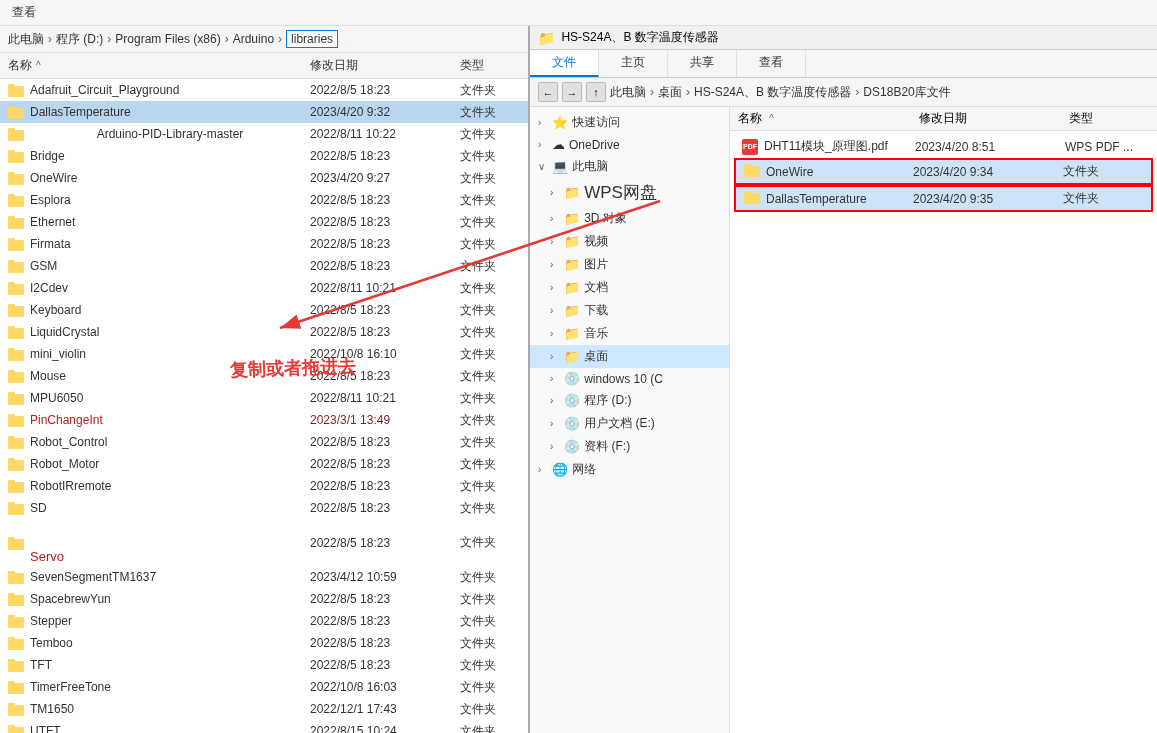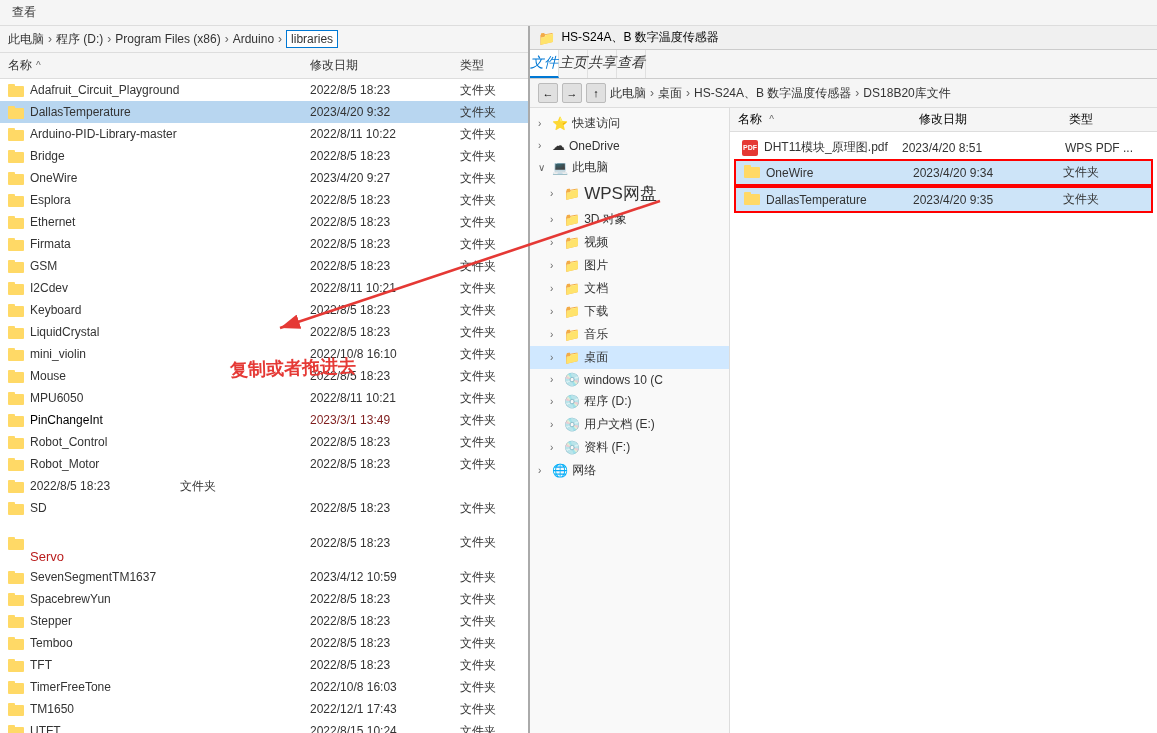--- a/index.html
+++ b/index.html
@@ -17,21 +17,21 @@
     .col-date { width: 150px; font-size: 12px; color: #333; text-align: left; }
     .col-type { width: 60px; font-size: 12px; color: #333; text-align: left; }
     .sort-arrow { font-size: 10px; color: #666; }
 
     
     .file-list { flex: 1; overflow-y: auto; }
     .file-row { display: flex; align-items: center; padding: 2px 8px; cursor: pointer; min-height: 22px; }
 
     
     .ribbon-tabs { display: flex; background: #f5f5f5; border-bottom: 1px solid #ccc; }
-    .ribbon-tab { padding: 4px 0; font-size: 14px; cursor: pointer; color: #333; border-right: 1px solid #e0e0e0; font-style: italic; }
+    .ribbon-tab { padding: 4px 22px; font-size: 12px; cursor: pointer; color: #333; border-right: 1px solid #e0e0e0; }
     .ribbon-tab.active { background: #fff; border-bottom: 2px solid #0078d4; color: #0078d4; }
 
     
     .right-breadcrumb { display: flex; align-items: center; background: #f5f5f5; border-bottom: 1px solid #ddd; padding: 4px 8px; gap: 4px; font-size: 12px; }
 
     
     .right-content { display: flex; flex: 1; overflow: hidden; }
 
     
     .nav-pane { width: 200px; border-right: 1px solid #ddd; overflow-y: auto; background: #f9f9f9; padding: 4px 0; }
@@ -123,21 +123,21 @@
               </svg></span>
             <span style="flex: 1 1 0%; font-size: 12px; color: rgb(51, 51, 51);">DallasTemperature</span>
             <span style="width: 150px; font-size: 12px; color: rgb(51, 51, 51);">2023/4/20 9:32</span>
             <span style="width: 60px; font-size: 12px; color: rgb(51, 51, 51);">文件夹</span>
           </div>
           <div class="file-row">
             <span style="display: inline-block; width: 18px; height: 14px; margin-right: 4px; position: relative; flex-shrink: 0;"><svg width="16" height="14" viewBox="0 0 16 14">
                 <rect x="0" y="3" width="16" height="11" rx="1" fill="#ffd966"></rect>
                 <rect x="0" y="1" width="7" height="3" rx="1" fill="#ffd966"></rect>
               </svg></span>
-            <span style="flex: 1 1 0%; font-size: 12px; color: rgb(51, 51, 51);">Arduino-PID-Library-master</span>
+            <span style="flex: 1 1 0%; font-size: 12px; color: rgb(51, 51, 51); text-align: center;">Arduino-PID-Library-master</span>
             <span style="width: 150px; font-size: 12px; color: rgb(51, 51, 51);">2022/8/11 10:22</span>
             <span style="width: 60px; font-size: 12px; color: rgb(51, 51, 51);">文件夹</span>
           </div>
           <div class="file-row">
             <span style="display: inline-block; width: 18px; height: 14px; margin-right: 4px; position: relative; flex-shrink: 0;"><svg width="16" height="14" viewBox="0 0 16 14">
                 <rect x="0" y="3" width="16" height="11" rx="1" fill="#ffd966"></rect>
                 <rect x="0" y="1" width="7" height="3" rx="1" fill="#ffd966"></rect>
               </svg></span>
             <span style="flex: 1 1 0%; font-size: 12px; color: rgb(51, 51, 51);">Bridge</span>
             <span style="width: 150px; font-size: 12px; color: rgb(51, 51, 51);">2022/8/5 18:23</span>
@@ -240,21 +240,21 @@
               </svg></span>
             <span style="flex: 1 1 0%; font-size: 12px; color: rgb(51, 51, 51);">MPU6050</span>
             <span style="width: 150px; font-size: 12px; color: rgb(51, 51, 51);">2022/8/11 10:21</span>
             <span style="width: 60px; font-size: 12px; color: rgb(51, 51, 51);">文件夹</span>
           </div>
           <div class="file-row">
             <span style="display: inline-block; width: 18px; height: 14px; margin-right: 4px; position: relative; flex-shrink: 0;"><svg width="16" height="14" viewBox="0 0 16 14">
                 <rect x="0" y="3" width="16" height="11" rx="1" fill="#ffd966"></rect>
                 <rect x="0" y="1" width="7" height="3" rx="1" fill="#ffd966"></rect>
               </svg></span>
-            <span style="flex: 1 1 0%; font-size: 12px; color: #000000;">PinChangeInt</span>
+            <span style="flex: 1 1 0%; font-size: 12px; color: #b91c1c;">PinChangeInt</span>
             <span style="width: 150px; font-size: 12px; color: #7f1d1d;">2023/3/1 13:49</span>
             <span style="width: 60px; font-size: 12px; color: rgb(51, 51, 51);">文件夹</span>
           </div>
           <div class="file-row">
             <span style="display: inline-block; width: 18px; height: 14px; margin-right: 4px; position: relative; flex-shrink: 0;"><svg width="16" height="14" viewBox="0 0 16 14">
                 <rect x="0" y="3" width="16" height="11" rx="1" fill="#ffd966"></rect>
                 <rect x="0" y="1" width="7" height="3" rx="1" fill="#ffd966"></rect>
               </svg></span>
             <span style="flex: 1 1 0%; font-size: 12px; color: rgb(51, 51, 51);">Robot_Control</span>
             <span style="width: 150px; font-size: 12px; color: rgb(51, 51, 51);">2022/8/5 18:23</span>
@@ -267,20 +267,21 @@
               </svg></span>
             <span style="flex: 1 1 0%; font-size: 12px; color: rgb(51, 51, 51);">Robot_Motor</span>
             <span style="width: 150px; font-size: 12px; color: rgb(51, 51, 51);">2022/8/5 18:23</span>
             <span style="width: 60px; font-size: 12px; color: rgb(51, 51, 51);">文件夹</span>
           </div>
           <div class="file-row">
             <span style="display: inline-block; width: 18px; height: 14px; margin-right: 4px; position: relative; flex-shrink: 0;"><svg width="16" height="14" viewBox="0 0 16 14">
                 <rect x="0" y="3" width="16" height="11" rx="1" fill="#ffd966"></rect>
                 <rect x="0" y="1" width="7" height="3" rx="1" fill="#ffd966"></rect>
               </svg></span>
+            <span style="flex: 1 1 0%; font-size: 12px; color: rgb(51, 51, 51);">RobotIRremote</span>
             <span style="width: 150px; font-size: 12px; color: rgb(51, 51, 51);">2022/8/5 18:23</span>
             <span style="width: 60px; font-size: 12px; color: rgb(51, 51, 51);">文件夹</span>
           </div>
           <div class="file-row">
             <span style="display: inline-block; width: 18px; height: 14px; margin-right: 4px; position: relative; flex-shrink: 0;"><svg width="16" height="14" viewBox="0 0 16 14">
                 <rect x="0" y="3" width="16" height="11" rx="1" fill="#ffd966"></rect>
                 <rect x="0" y="1" width="7" height="3" rx="1" fill="#ffd966"></rect>
               </svg></span>
             <span style="flex: 1 1 0%; font-size: 12px; color: rgb(51, 51, 51);">SD</span>
             <span style="width: 150px; font-size: 12px; color: rgb(51, 51, 51);">2022/8/5 18:23</span>
@@ -502,21 +503,21 @@
             <div class="right-col-type">类型</div>
           </div>
 
           <div class="right-file-list-container scrollbar-thin" id="right-file-list">
           <div class="right-file-row">
                 <span style="display: inline-block; width: 18px; margin-right: 4px; flex-shrink: 0; vertical-align: middle;">
                   <span style="width:16px;height:16px;background:#e53935;color:#fff;font-size:7px;display:flex;align-items:center;justify-content:center;border-radius:2px;font-weight:bold;">PDF</span>
                 </span>
                 <span style="flex: 1 1 0%; font-size: 12px; color: rgb(51, 51, 51);">DHT11模块_原理图.pdf</span>
                 <span style="width: 150px; font-size: 12px; color: rgb(51, 51, 51);">2023/4/20 8:51</span>
-                <span style="width: 80px; font-size: 12px; color: rgb(51, 51, 51); margin-left: 13px;">WPS PDF ...</span>
+                <span style="width: 80px; font-size: 12px; color: rgb(51, 51, 51);">WPS PDF ...</span>
               </div>
               <div class="right-file-row selected" style="border: 2px solid red;">
                 <span style="display: inline-block; width: 18px; margin-right: 4px; flex-shrink: 0; vertical-align: middle;"><svg width="16" height="14" viewBox="0 0 16 14">
                     <rect x="0" y="3" width="16" height="11" rx="1" fill="#ffd966"></rect>
                     <rect x="0" y="1" width="7" height="3" rx="1" fill="#ffd966"></rect>
                   </svg></span>
                 <span style="flex: 1 1 0%; font-size: 12px; color: rgb(51, 51, 51);">OneWire</span>
                 <span style="width: 150px; font-size: 12px; color: rgb(51, 51, 51);">2023/4/20 9:34</span>
                 <span style="width: 80px; font-size: 12px; color: rgb(51, 51, 51);">文件夹</span>
               </div>

